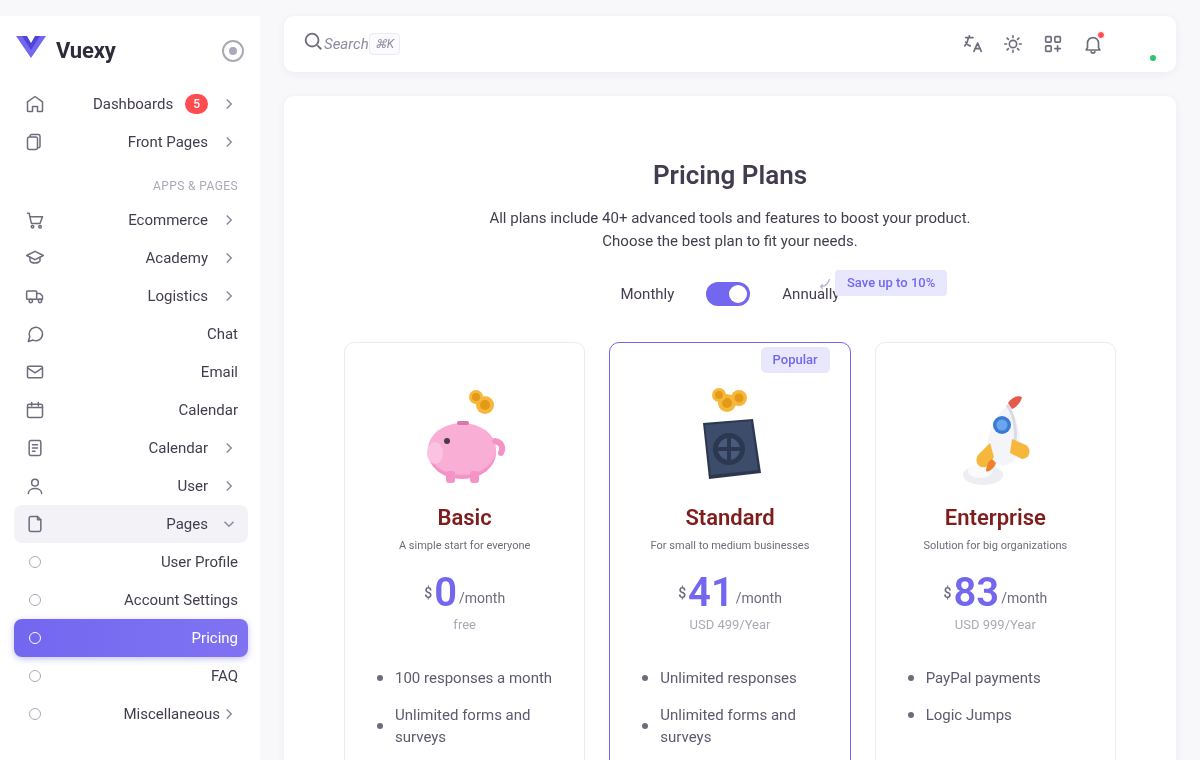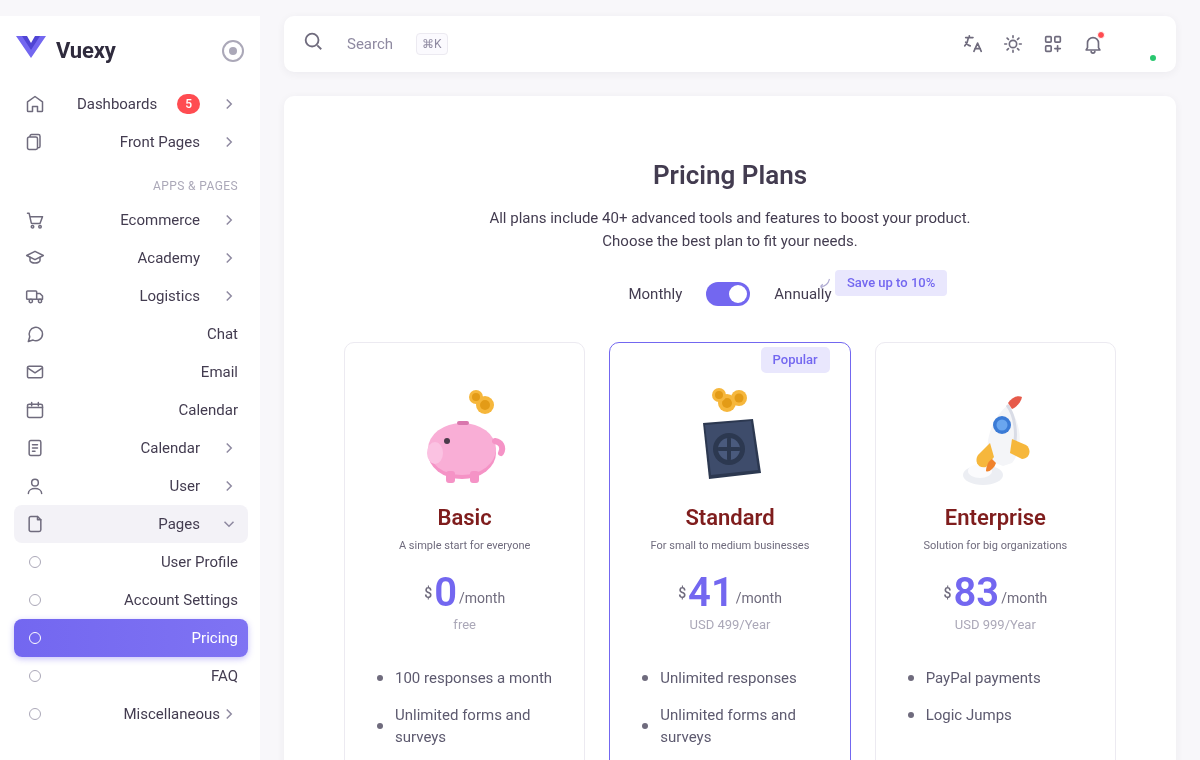--- a/index.html
+++ b/index.html
@@ -17,21 +17,21 @@
   *{box-sizing:border-box;}
   body{margin:0;font-family:-apple-system,BlinkMacSystemFont,'Segoe UI',Roboto,sans-serif;background:var(--bg);color:var(--text);font-size:15px;line-height:1.5;}
   
   
   .sidebar{position:fixed;top:16px;left:0;width:var(--sidebar-w);height:100vh;background:var(--card);padding:14px 12px 12px 14px;overflow-y:auto;text-align:right;}
   .brand{display:flex;align-items:center;gap:10px;padding:4px 4px 18px 2px;}
   .brand-name{font-weight:700;font-size:22px;color:#2f2b3d;letter-spacing:-.2px;}
   .brand-collapse{margin-left:auto;width:22px;height:22px;border:2px solid #aba8b8;border-radius:50%;position:relative;}
   .brand-collapse::after{content:"";position:absolute;inset:5px;border-radius:50%;background:#aba8b8;}
   
-  .nav-item{display:flex;align-items:center;gap:20px;height:38px;padding:0 10px;border-radius:8px;color:var(--text);cursor:pointer;position:relative;}
+  .nav-item{display:flex;align-items:center;gap:12px;height:38px;padding:0 10px;border-radius:8px;color:var(--text);cursor:pointer;position:relative;}
   .nav-item .icon{width:22px;height:22px;display:flex;align-items:center;justify-content:center;flex-shrink:0;color:#6f6b7d;}
   .nav-item .icon svg{width:20px;height:20px;stroke:currentColor;fill:none;stroke-width:1.8;stroke-linecap:round;stroke-linejoin:round;}
   .nav-item .label{flex:1;white-space:nowrap;overflow:hidden;text-overflow:ellipsis;}
   .nav-item .chev{width:18px;height:18px;color:var(--muted);}
   .nav-item .chev svg{width:18px;height:18px;stroke:currentColor;fill:none;stroke-width:2;}
   .nav-item .badge{background:var(--red);color:#fff;font-size:12px;font-weight:500;border-radius:10px;padding:1px 8px;}
   .nav-item.open{background:#f3f2f7;}
   .nav-item.open .chev svg{transform:rotate(90deg);}
   
   .section-title{font-size:12px;letter-spacing:.4px;color:var(--muted2);padding:16px 10px 6px;}
@@ -41,41 +41,41 @@
   .sub-item .dot::before{content:"";width:10px;height:10px;border:1.7px solid #aba8b8;border-radius:50%;}
   .sub-item .chev{width:18px;height:18px;color:var(--muted);}
   .sub-item .chev svg{width:18px;height:18px;stroke:currentColor;fill:none;stroke-width:2;}
   .sub-item .label{flex:1;}
   .sub-item.active{background:linear-gradient(270deg,#7f73f3,#7367f0);color:#fff;box-shadow:0 2px 6px rgba(115,103,240,.4);}
   .sub-item.active .dot::before{border-color:#fff;}
   
   
   .main{margin-left:var(--sidebar-w);padding:16px 24px 24px;}
   .topbar{background:var(--card);border-radius:10px;height:56px;display:flex;align-items:center;padding:0 18px;box-shadow:0 2px 8px rgba(47,43,61,.06);}
-  .topbar .search{display:flex;align-items:center;gap:23px;color:var(--muted);cursor:pointer;}
+  .topbar .search{display:flex;align-items:center;gap:0;color:var(--muted);cursor:pointer;font-style:italic;}
   .topbar .search svg{width:22px;height:22px;stroke:#6f6b7d;fill:none;stroke-width:2;}
   .kbd{font-size:12px;border:1px solid var(--border);border-radius:4px;padding:1px 5px;color:var(--muted);background:#fbfafe;}
   .topbar .actions{margin-left:auto;display:flex;align-items:center;gap:14px;}
   .topbar .action-btn{width:26px;height:26px;display:flex;align-items:center;justify-content:center;cursor:pointer;color:#6f6b7d;position:relative;}
   .topbar .action-btn svg{width:22px;height:22px;stroke:currentColor;fill:none;stroke-width:1.8;stroke-linecap:round;stroke-linejoin:round;}
   .notif-dot{position:absolute;top:0;right:1px;width:8px;height:8px;background:var(--red);border-radius:50%;border:1.5px solid #fff;}
   .avatar{width:38px;height:38px;border-radius:50%;position:relative;cursor:pointer;overflow:visible;}
   .avatar-img{width:100%;height:100%;border-radius:50%;background:linear-gradient(135deg,#d8c7b5 0%,#b89878 45%,#6a503c 100%);}
   .avatar .online{position:absolute;right:0;bottom:0;width:10px;height:10px;background:#28c76f;border:2px solid #fff;border-radius:50%;}
   
   .page-card{background:var(--card);border-radius:10px;margin-top:24px;box-shadow:0 2px 8px rgba(47,43,61,.06);padding:60px 60px 40px;position:relative;}
   .page-head{text-align:center;position:relative;}
   .page-title{font-size:26px;font-weight:600;margin:0 0 12px;color:#433C50;}
   .page-sub{color:var(--text);margin:0;font-size:15px;}
   
   .save-chip{position:absolute;left:50%;margin-left:105px;top:114px;background:var(--primary-light);color:var(--primary);font-size:13px;font-weight:500;padding:3px 12px;border-radius:4px;}
   .save-arrow{position:absolute;left:50%;margin-left:86px;top:120px;width:18px;height:18px;}
   .save-arrow svg{stroke:#b0acd3;fill:none;stroke-width:1.5;}
   
-  .toggle-row{display:flex;align-items:center;justify-content:center;gap:24px;margin-top:30px;}
+  .toggle-row{display:flex;align-items:center;justify-content:center;gap:32px;margin-top:30px;}
   .toggle-label{font-size:15px;}
   .switch{width:44px;height:24px;background:var(--primary);border-radius:12px;position:relative;cursor:pointer;}
   .switch::after{content:"";position:absolute;left:23px;top:3px;width:18px;height:18px;background:#fff;border-radius:50%;transition:.2s;}
   
   .plans{display:flex;gap:24px;margin-top:36px;}
   .plan{flex:1;border:1px solid var(--border);border-radius:10px;padding:30px 28px 24px;position:relative;}
   .plan.popular{border-color:var(--primary);}
   .pop-chip{position:absolute;top:4px;right:20px;background:var(--primary-light);color:var(--primary);font-size:13px;font-weight:500;padding:3px 12px;border-radius:5px;}
   .plan-illus{height:120px;display:flex;align-items:flex-end;justify-content:center;margin-bottom:8px;}
   .plan-illus svg{width:110px;height:110px;}

